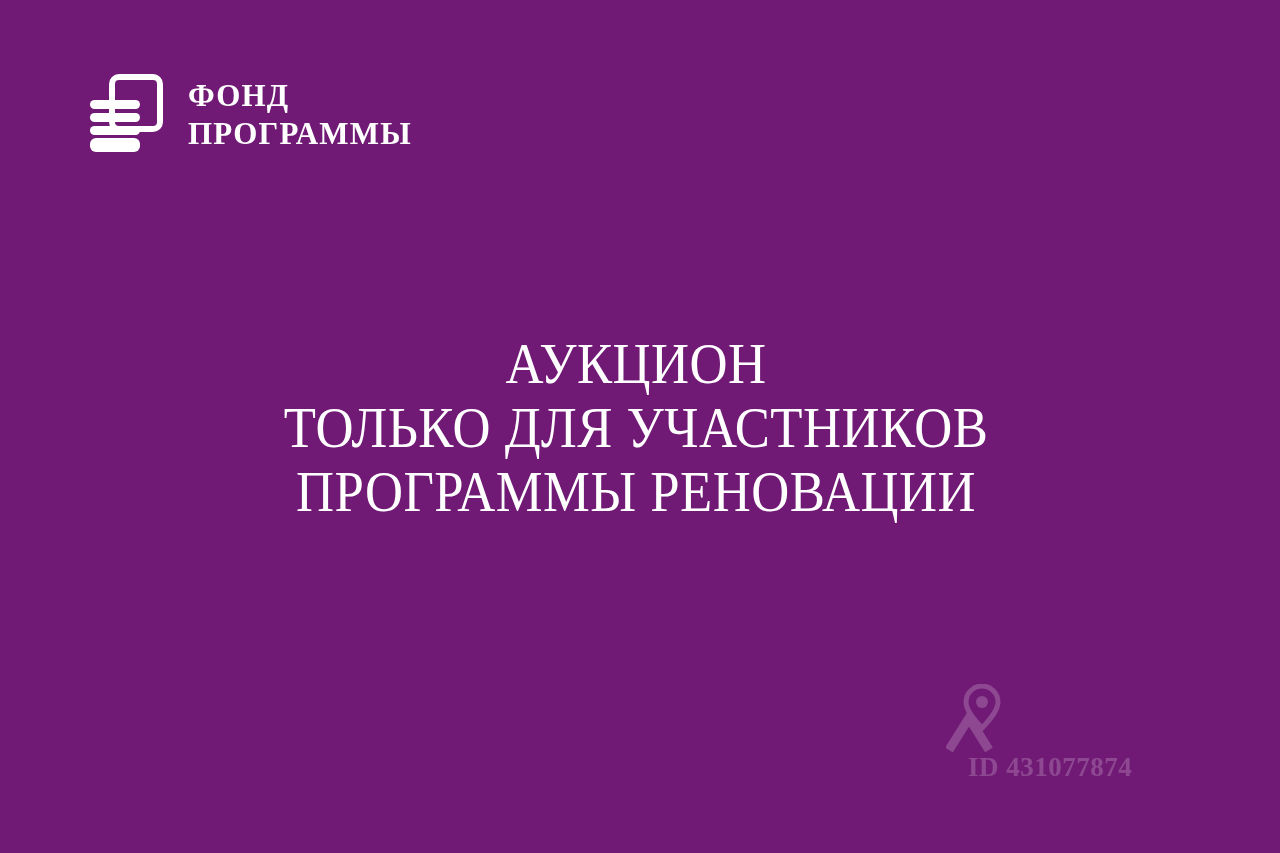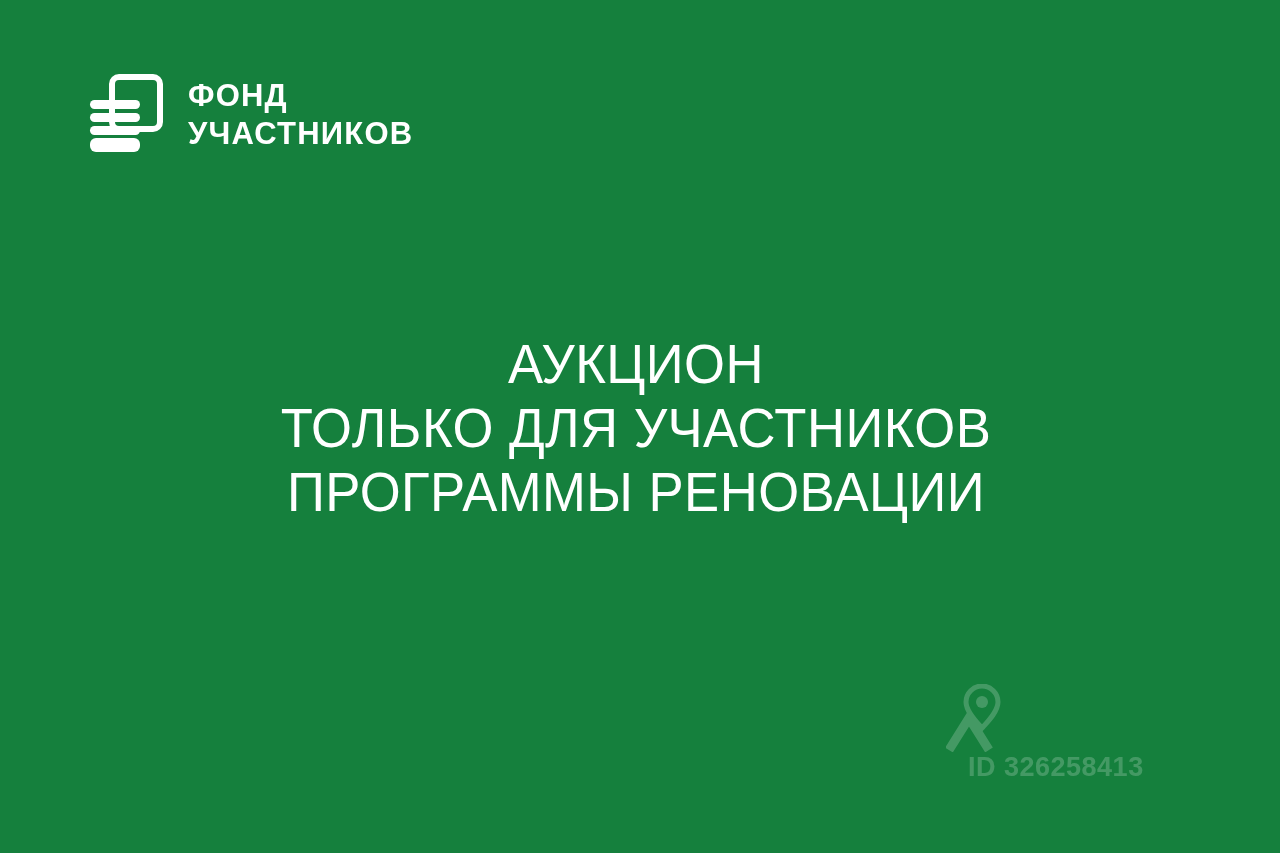--- a/index.html
+++ b/index.html
@@ -12,22 +12,23 @@
     height: 853px;
     overflow: hidden;
     font-family: "Liberation Sans", sans-serif;
     background: #0A87A0;
   }
 
   .slide {
     position: relative;
     width: 1280px;
     height: 853px;
-    background: #15803d;
+    background: #701a75;
     overflow: hidden;
+    font-family: Liberation Serif, serif;
   }
 
   
   .brand {
     position: absolute;
     left: 86px;
     top: 72px;
     display: flex;
     align-items: center;
     gap: 22px;
@@ -135,34 +136,34 @@
   <div class="brand">
     <svg class="brand-mark" viewBox="0 0 80 84" aria-hidden="true">
       <rect x="26" y="5" width="48" height="52" rx="7" ry="7" fill="none" stroke="#ffffff" stroke-width="6"></rect>
       <rect x="4" y="28" width="50" height="9" rx="4.5" ry="4.5" fill="#ffffff"></rect>
       <rect x="4" y="41" width="50" height="9" rx="4.5" ry="4.5" fill="#ffffff"></rect>
       <rect x="4" y="54" width="50" height="9" rx="4.5" ry="4.5" fill="#ffffff"></rect>
       <rect x="4" y="66" width="50" height="14" rx="6" ry="6" fill="#ffffff"></rect>
     </svg>
     <div class="brand-words">
       <div class="brand-line brand-line-1">ФОНД</div>
-      <div class="brand-line brand-line-2">УЧАСТНИКОВ</div>
+      <div class="brand-line brand-line-2">ПРОГРАММЫ</div>
     </div>
   </div>
 
   <div class="headline">
     <div class="headline-line">АУКЦИОН</div>
     <div class="headline-line">ТОЛЬКО ДЛЯ УЧАСТНИКОВ</div>
     <div class="headline-line">ПРОГРАММЫ РЕНОВАЦИИ</div>
   </div>
 
   <div class="watermark">
     <div class="wm-row">
       <svg class="wm-icon" viewBox="0 0 62 68" aria-hidden="true">
         <path d="M36 2 C27.2 2 20 9.2 20 18 C20 27.5 30.5 38 36 44 C41.5 38 52 27.5 52 18 C52 9.2 44.8 2 36 2 Z" fill="none" stroke="#ffffff" stroke-width="5"></path>
         <circle cx="36" cy="18" r="6" fill="#ffffff"></circle>
         <path d="M3 66 L23 34 L43 66" fill="none" stroke="#ffffff" stroke-width="9" stroke-linejoin="miter" stroke-linecap="butt"></path>
       </svg>
     </div>
-    <div class="wm-id">ID 326258413</div>
+    <div class="wm-id">ID 431077874</div>
   </div>
 
 </div>
 
 </body></html>

